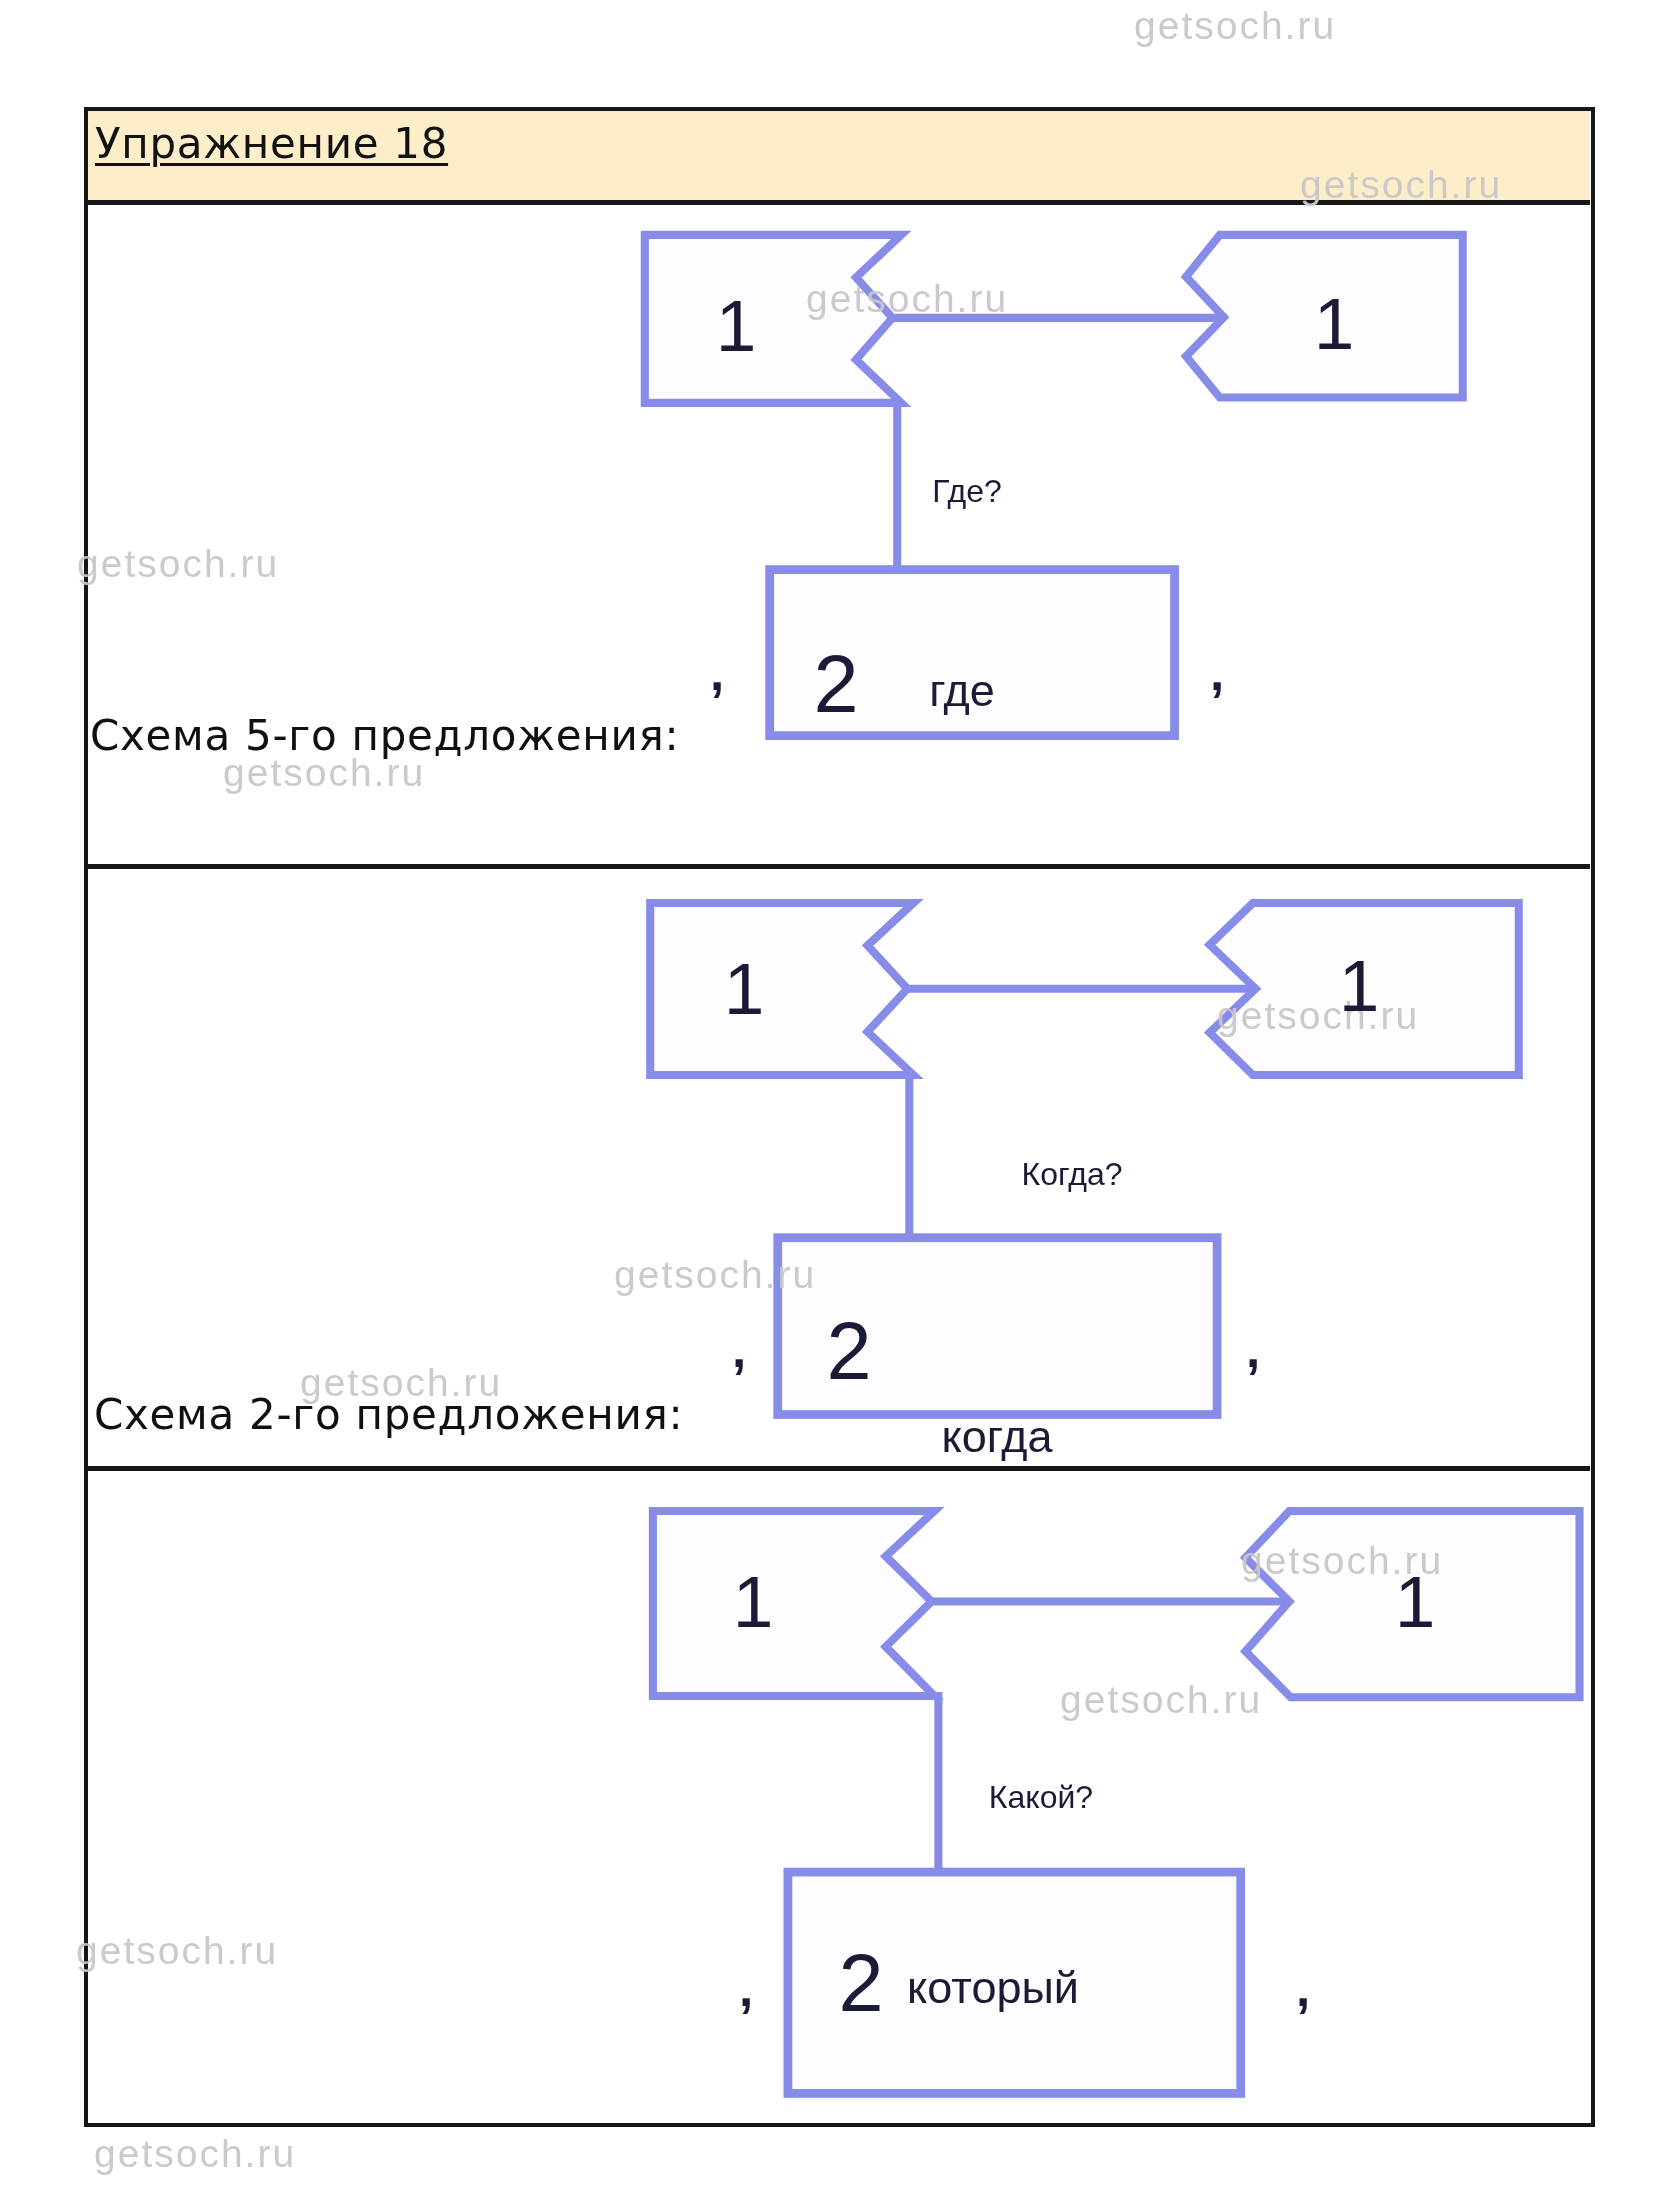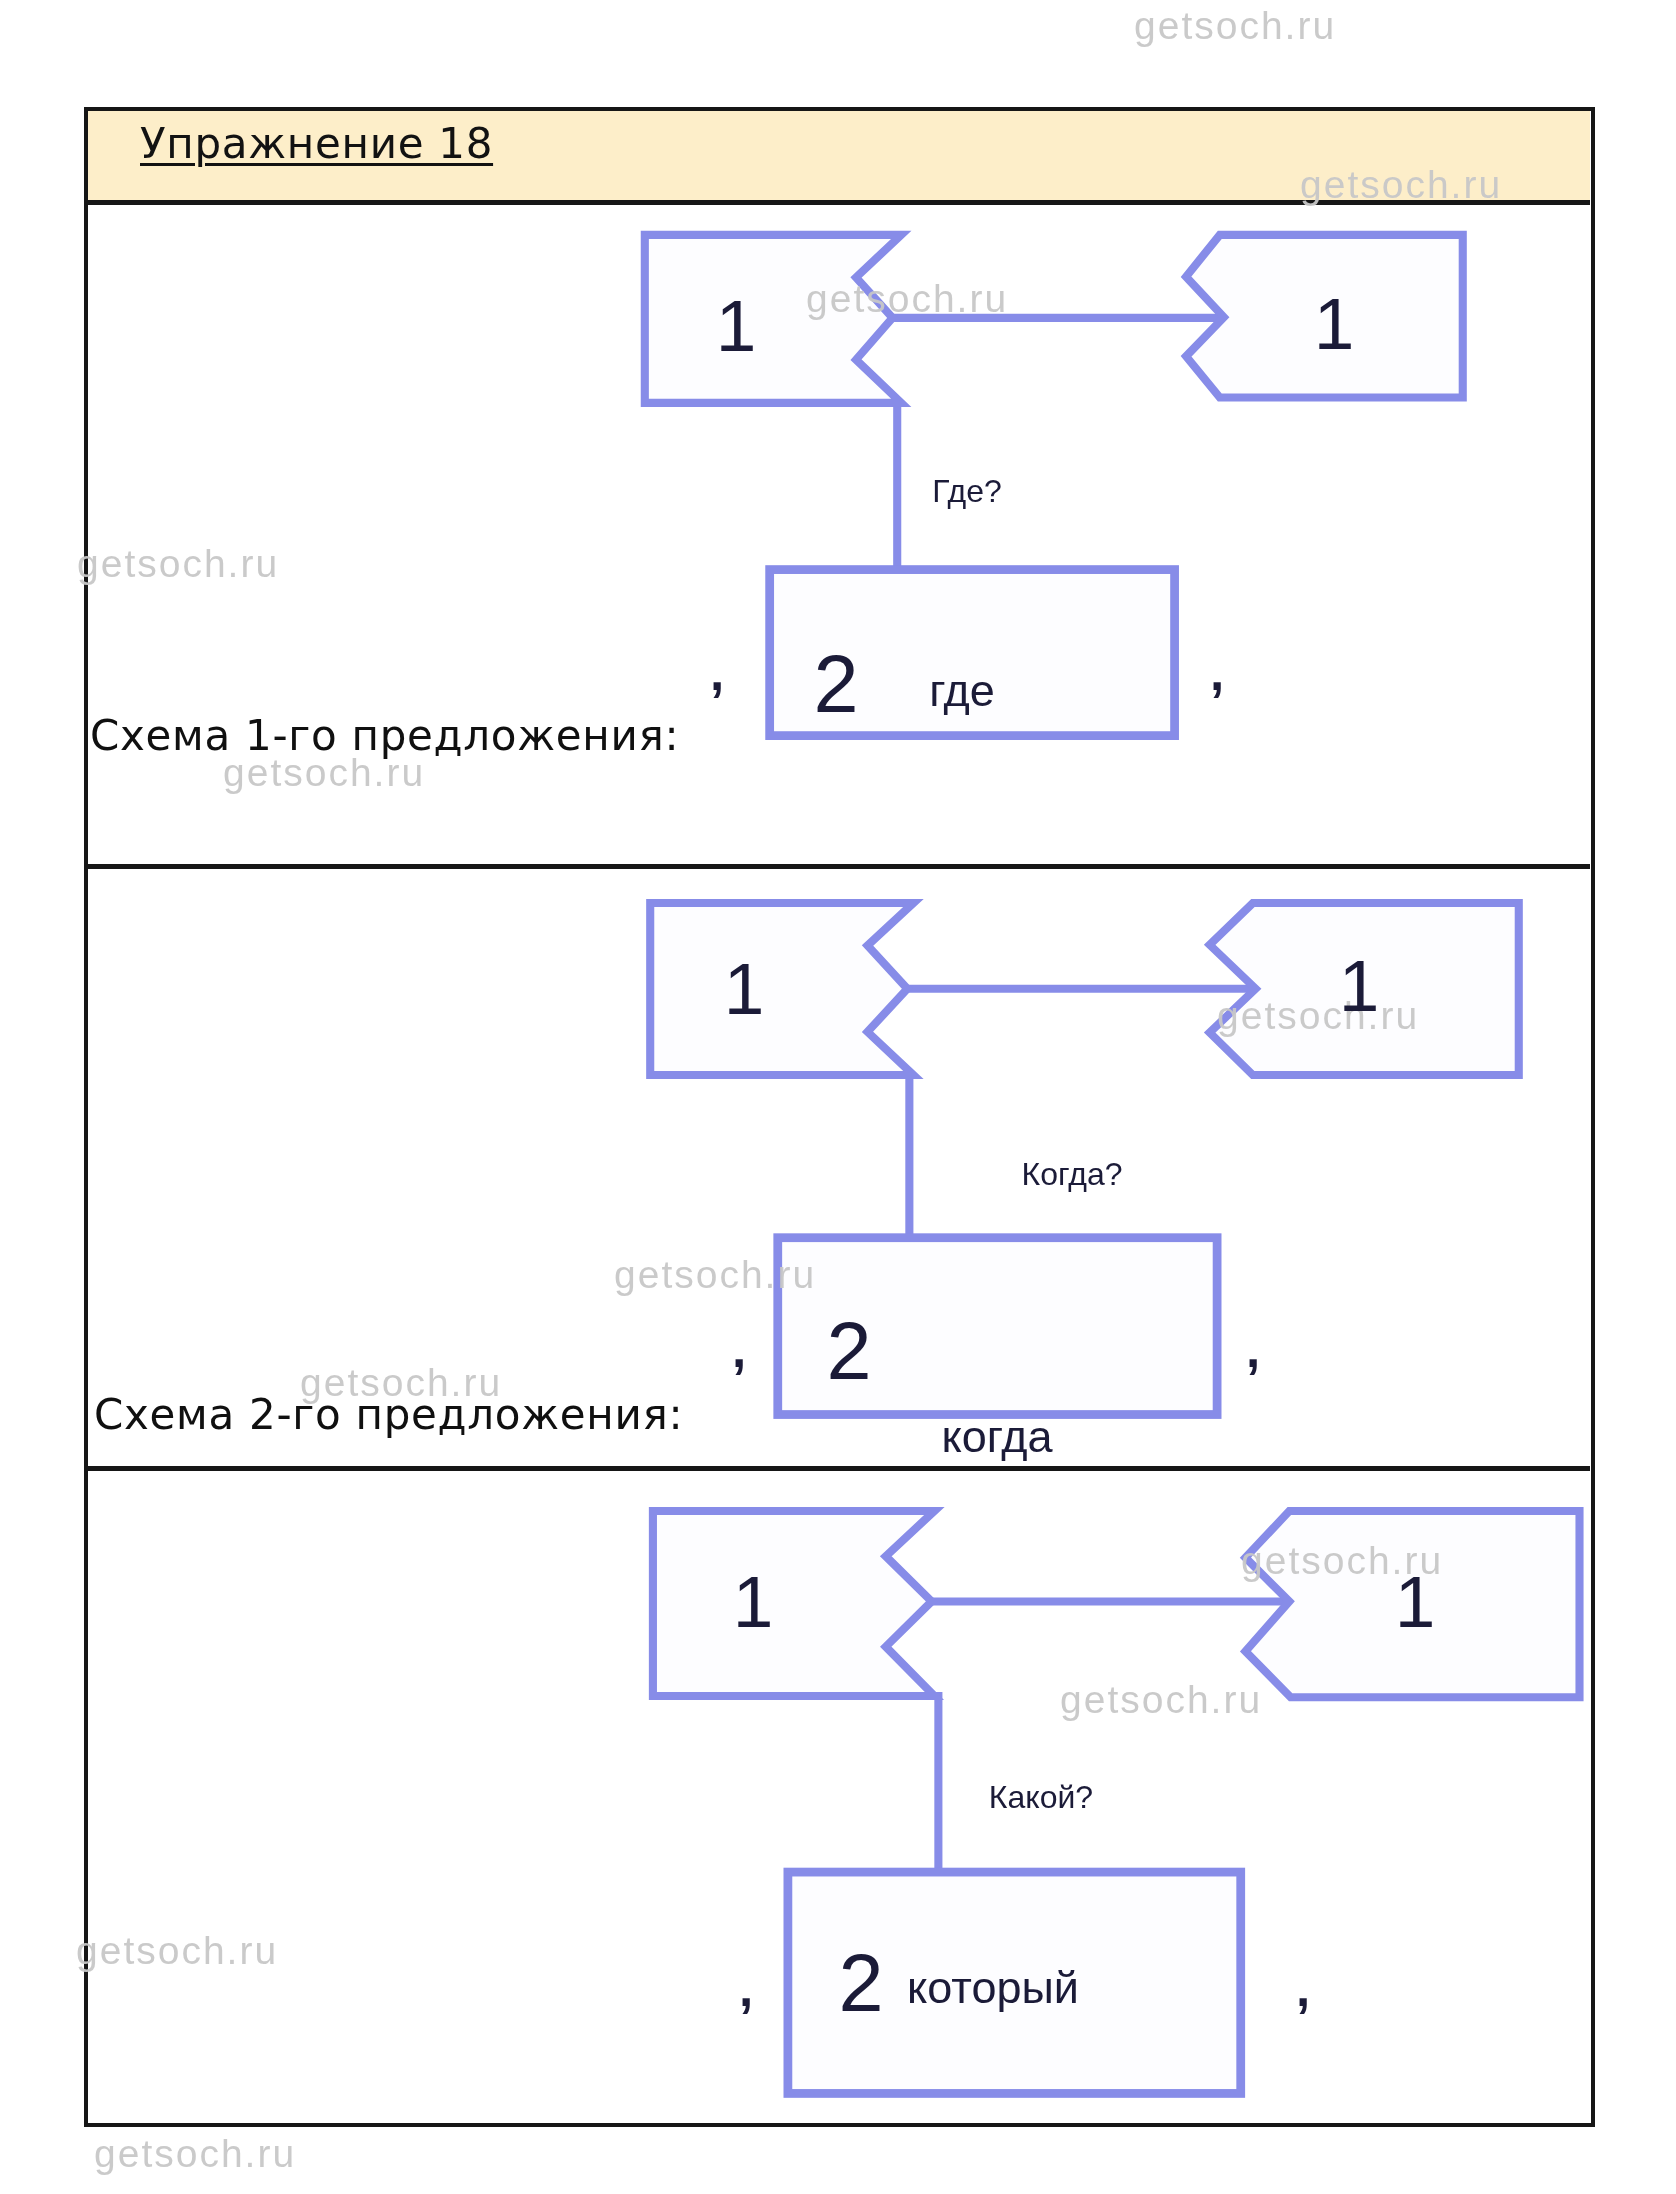--- a/index.html
+++ b/index.html
@@ -13,21 +13,21 @@
   .divider{position:absolute;left:88px;width:1502px;height:4.7px;background:#161616;z-index:0;}
   .divider.d1{top:864px;} .divider.d2{top:1466px;}
   
   .shapes{position:absolute;left:0;top:0;z-index:1;}
   
   .wm{position:absolute;color:#c8c8c8;font-size:39px;letter-spacing:2px;line-height:1.1;
       z-index:2;opacity:.95;white-space:nowrap;}
   
   .title{position:absolute;left:95px;top:119px;z-index:4;color:#121212;
          font-family:"DejaVu Sans",sans-serif;font-size:42px;font-weight:500;letter-spacing:0.7px;
-         text-decoration:underline;text-decoration-thickness:3.4px;text-underline-offset:5.4px;white-space:nowrap;margin-left:45px;}
+         text-decoration:underline;text-decoration-thickness:3.4px;text-underline-offset:5.4px;white-space:nowrap;}
   .label{position:absolute;z-index:4;color:#101010;font-family:"DejaVu Sans",sans-serif;
          font-size:42px;font-weight:500;letter-spacing:0.7px;white-space:nowrap;}
   .ctr{position:absolute;transform:translate(-50%,-50%);z-index:4;color:#1b1b38;
        line-height:1;white-space:nowrap;}
   .num{font-size:73px;}
   .bignum{font-size:81px;}
   .q{font-size:32px;}
   .word{font-size:45px;}
   .comma{font-size:51px;font-weight:700;}
 </style>
@@ -81,21 +81,21 @@
 
   <div class="title">Упражнение 18</div>
 
   <div class="ctr num" style="left:736px;top:325px">1</div>
   <div class="ctr num" style="left:1334px;top:323px">1</div>
   <div class="ctr q" style="left:967px;top:491px">Где?</div>
   <div class="ctr bignum" style="left:836px;top:684px">2</div>
   <div class="ctr word" style="left:962px;top:690px">где</div>
   <div class="ctr comma" style="left:717px;top:672px">,</div>
   <div class="ctr comma" style="left:1217px;top:672px">,</div>
-  <div class="label" style="left:90px;top:711px">Схема 1-го предложения:</div>
+  <div class="label" style="left:90px;top:711px">Схема 5-го предложения:</div>
 
   <div class="ctr num" style="left:744px;top:988px">1</div>
   <div class="ctr num" style="left:1359px;top:985px">1</div>
   <div class="ctr q" style="left:1072px;top:1174px">Когда?</div>
   <div class="ctr bignum" style="left:849px;top:1351px">2</div>
   <div class="ctr word" style="left:997px;top:1436px">когда</div>
   <div class="ctr comma" style="left:739px;top:1349px">,</div>
   <div class="ctr comma" style="left:1253px;top:1349px">,</div>
   <div class="label" style="left:94px;top:1390px">Схема 2-го предложения:</div>
 

